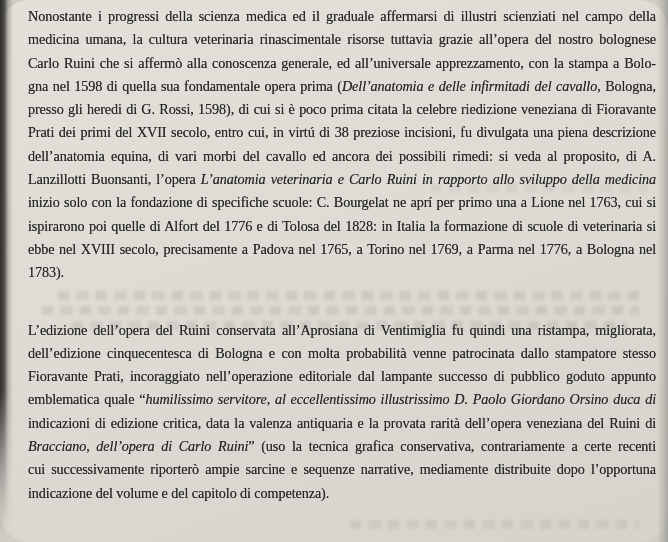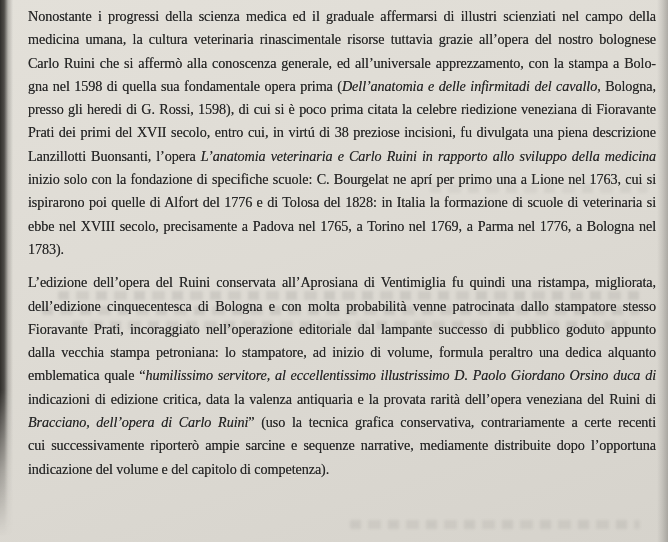--- a/index.html
+++ b/index.html
@@ -9,33 +9,34 @@
     height: 542px;
     overflow: hidden;
     background: #cfcdc6;
   }
   .page {
     position: relative;
     width: 668px;
     height: 542px;
     background: linear-gradient(160deg, #e3e0d9 0%, #dedbd4 45%, #d6d3cc 100%);
     font-family: "Liberation Serif", "DejaVu Serif", serif;
+    border-radius: 29px;
   }
   .page-text {
     position: absolute;
     left: 28px;
     top: 5px;
     width: 628px;
     color: #272727;
     font-size: 14.2px;
     line-height: 23.3px;
     letter-spacing: -0.1px;
     text-shadow: 0 0 0.5px rgba(39,39,39,0.65);
   }
-  .paragraph + .paragraph { margin-top: 10px; }
+  .paragraph + .paragraph { margin-top: 34px; }
   .line {
     height: 23.3px;
     overflow: hidden;
     white-space: nowrap;
     text-align: justify;
     text-align-last: justify;
     text-justify: inter-word;
   }
   .line.last {
     text-align: right;
@@ -98,31 +99,31 @@
   <div class="ghost g4"></div>
 
   <div class="page-text" style="color: rgb(39, 39, 39);">
       <div class="paragraph">
         <div class="line"><span>Nonostante i progressi della scienza medica ed il graduale affermarsi di illustri scienziati nel campo della</span></div>
         <div class="line"><span>medicina umana, la cultura veterinaria rinascimentale risorse tuttavia grazie all’opera del nostro bolognese</span></div>
         <div class="line"><span>Carlo Ruini che si affermò alla conoscenza generale, ed all’universale apprezzamento, con la stampa a Bolo-</span></div>
         <div class="line"><span>gna nel 1598 di quella sua fondamentale opera prima (</span><em>Dell’anatomia e delle infirmitadi del cavallo</em><span>, Bologna,</span></div>
         <div class="line"><span>presso gli heredi di G. Rossi, 1598), di cui si è poco prima citata la celebre riedizione veneziana di Fioravante</span></div>
         <div class="line"><span>Prati dei primi del XVII secolo, entro cui, in virtú di 38 preziose incisioni, fu divulgata una piena descrizione</span></div>
+        <div class="line"><span>dell’anatomia equina, di vari morbi del cavallo ed ancora dei possibili rimedi: si veda al proposito, di A.</span></div>
         <div class="line"><span>Lanzillotti Buonsanti, l’opera </span><em>L’anatomia veterinaria e Carlo Ruini in rapporto allo sviluppo della medicina</em></div>
         <div class="line"><span>inizio solo con la fondazione di specifiche scuole: C. Bourgelat ne aprí per primo una a Lione nel 1763, cui si</span></div>
         <div class="line"><span>ispirarono poi quelle di Alfort del 1776 e di Tolosa del 1828: in Italia la formazione di scuole di veterinaria si</span></div>
         <div class="line"><span>ebbe nel XVIII secolo, precisamente a Padova nel 1765, a Torino nel 1769, a Parma nel 1776, a Bologna nel</span></div>
         <div class="line last"><span>1783).</span></div>
       </div>
       <div class="paragraph">
         <div class="line"><span>L’edizione dell’opera del Ruini conservata all’Aprosiana di Ventimiglia fu quindi una ristampa, migliorata,</span></div>
         <div class="line"><span>dell’edizione cinquecentesca di Bologna e con molta probabilità venne patrocinata dallo stampatore stesso</span></div>
         <div class="line"><span>Fioravante Prati, incoraggiato nell’operazione editoriale dal lampante successo di pubblico goduto appunto</span></div>
-        <div class="line"><span>dalla vecchia stampa petroniana: lo stampatore, ad inizio di volume, formula peraltro una dedica alquanto</span></div>
         <div class="line"><span>emblematica quale “</span><em>humilissimo servitore, al eccellentissimo illustrissimo D. Paolo Giordano Orsino duca di</em></div>
         <div class="line"><span>indicazioni di edizione critica, data la valenza antiquaria e la provata rarità dell’opera veneziana del Ruini di</span></div>
         <div class="line"><em>Bracciano, dell’opera di Carlo Ruini</em><span>” (uso la tecnica grafica conservativa, contrariamente a certe recenti</span></div>
         <div class="line"><span>cui successivamente riporterò ampie sarcine e sequenze narrative, mediamente distribuite dopo l’opportuna</span></div>
         <div class="line last"><span>indicazione del volume e del capitolo di competenza).</span></div>
       </div>
     </div>
 </div>
 
 </body></html>

